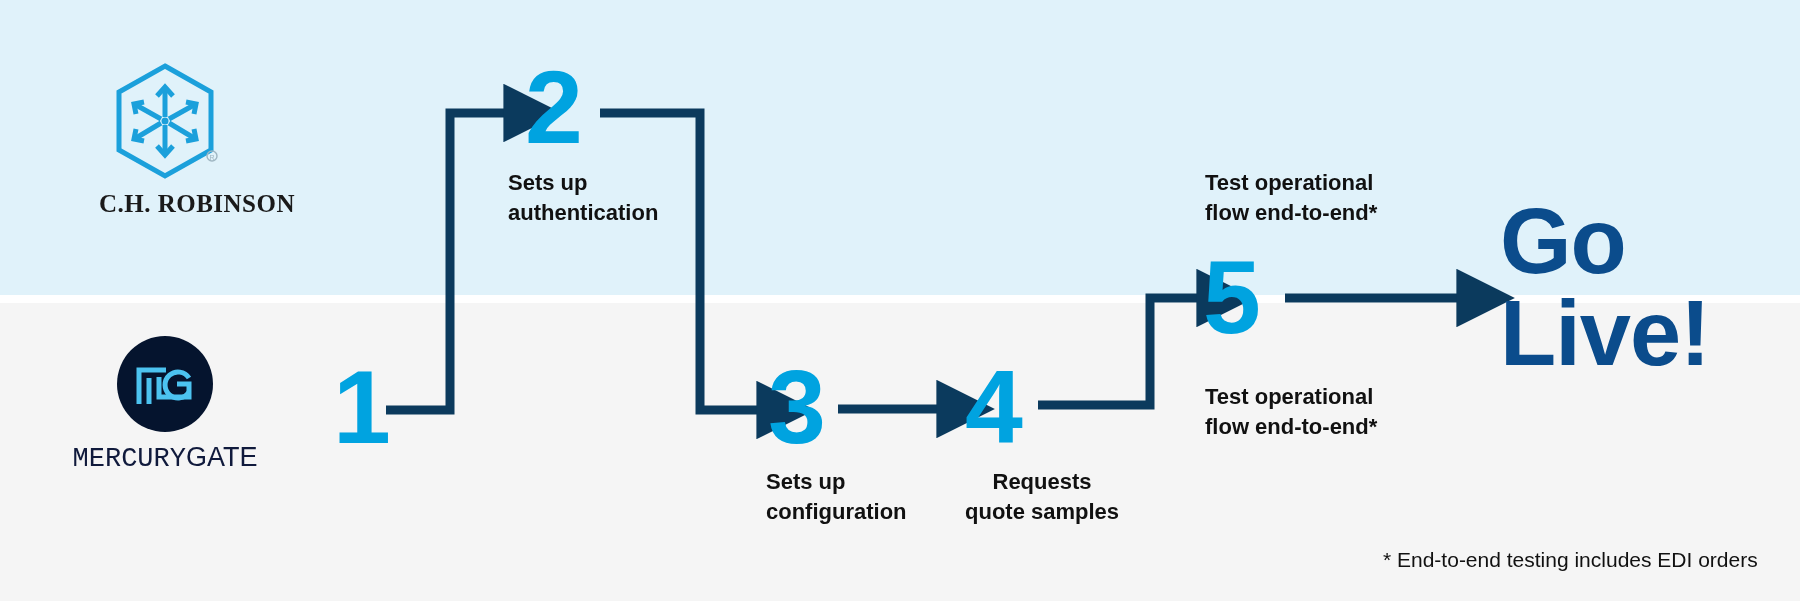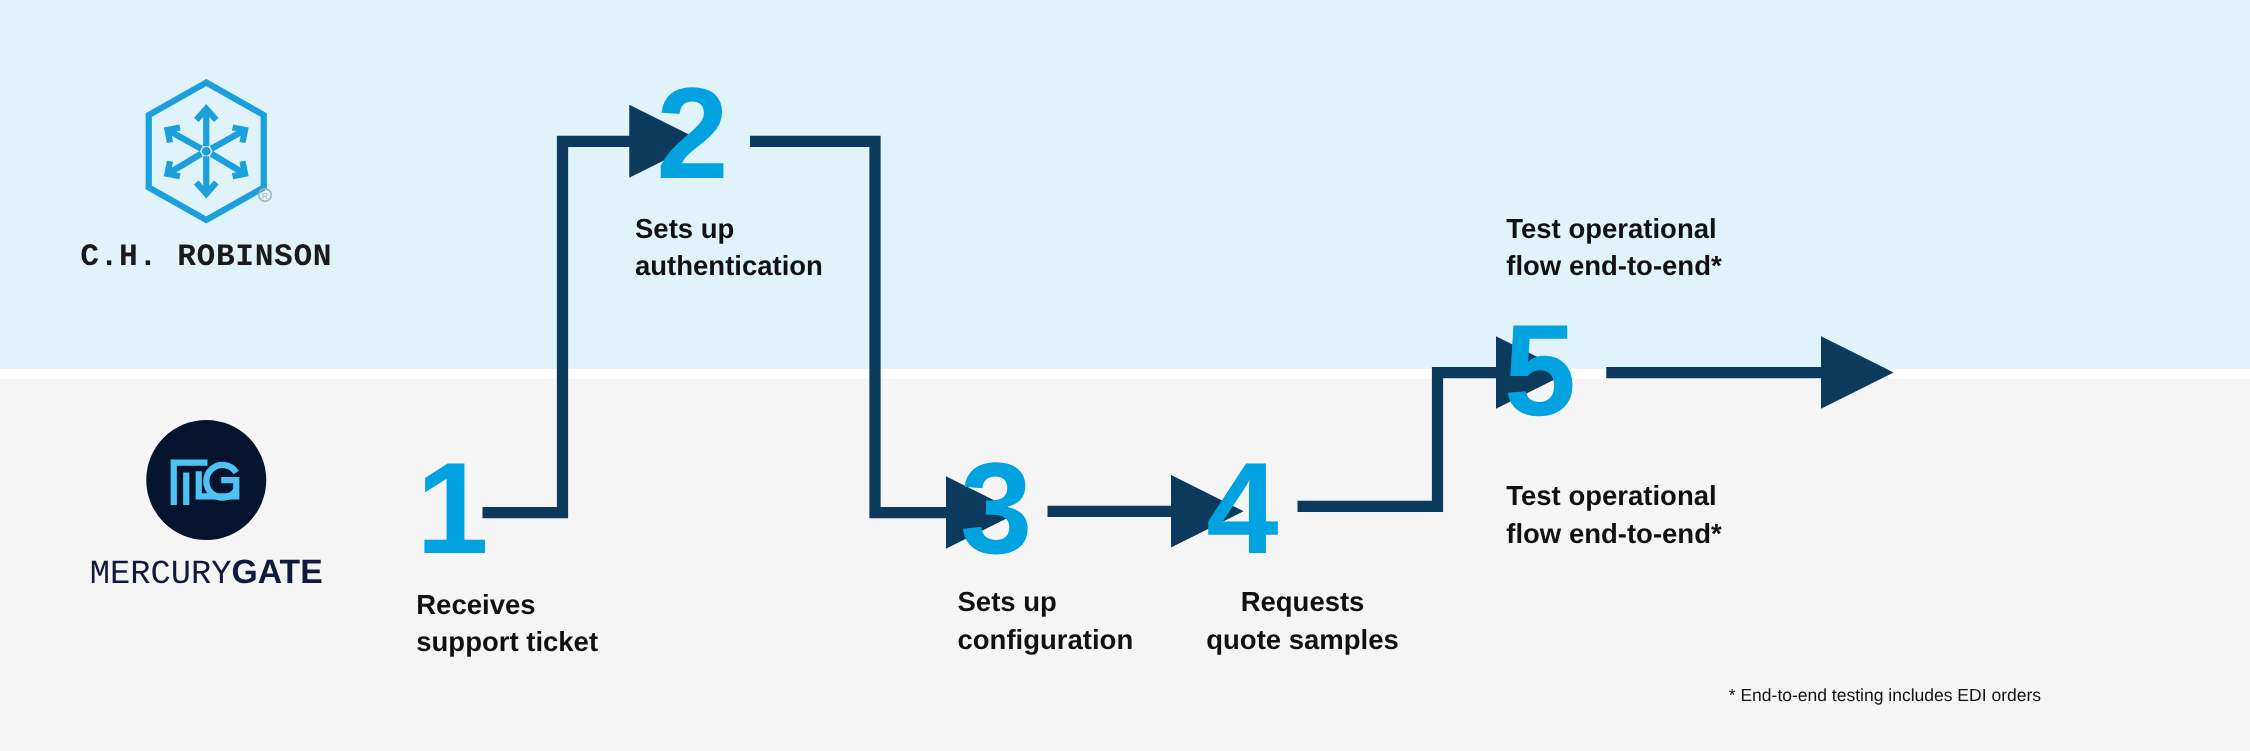--- a/index.html
+++ b/index.html
@@ -42,36 +42,37 @@
   .logo-block {
     position: absolute;
     text-align: center;
     width: 260px;
   }
   #chr-logo-block { left: 35px; top: 62px; }
   #mg-logo-block  { left: 35px; top: 336px; }
 
   .chr-wordmark {
     margin-top: 6px;
-    font-family: Liberation Mono, monospace;
+    font-family: Liberation Serif, serif;
     font-weight: bold;
     font-size: 25px;
     letter-spacing: 0.5px;
     color: #1a1a1a;
+    text-align: right;
   }
   .mg-wordmark {
     margin-top: 10px;
     font-family: "Liberation Sans", sans-serif;
     font-size: 27px;
     letter-spacing: 0px;
     color: #101a3c;
     white-space: nowrap;
   }
   .mg-wordmark .light { font-weight: normal; font-family: Liberation Mono, monospace; }
-  .mg-wordmark .bold  { font-weight: bold; margin-top: 43px; }
+  .mg-wordmark .bold  { font-weight: normal; margin-top: 43px; }
 
   .mg-circle {
     width: 96px; height: 96px;
     border-radius: 50%;
     background: #05142e;
     margin: 0 auto;
     display: flex;
     align-items: center;
     justify-content: center;
   }
@@ -107,21 +108,21 @@
     color: #0B4C8C;
     white-space: pre-line;
     letter-spacing: -1px;
   }
   
   #footnote {
     position: absolute;
     left: 1383px;
     top: 548px;
     font-family: "Liberation Sans", sans-serif;
-    font-size: 14px;
+    font-size: 21px;
     color: #111111;
     white-space: nowrap;
   }
 </style>
 </head>
 <body>
 
 <div id="canvas">
 
   <div class="band-top"></div>
@@ -185,37 +186,37 @@
         <polyline points="25,17 25,37 55,37 55,24 43,24" fill="none" stroke="#4CC3F0" stroke-width="5"></polyline>
         <path d="M 55,18 A 13,13 0 1 0 55,32" fill="none" stroke="#4CC3F0" stroke-width="5"></path>
       </svg>
     </div>
     <div class="mg-wordmark">
       <span class="light">MERCURY</span><span class="bold">GATE</span>
     </div>
   </div>
 
   <div class="step-num" style="left:333px; top:355px;">1</div>
-  <div class="step-label" style="left:333px; top:469px;">Receives
-support ticket</div>
 
   <div class="step-num" style="left:525px; top:55px;">2</div>
   <div class="step-label" style="left:508px; top:168px;">Sets up
 authentication</div>
 
   <div class="step-num" style="left:768px; top:355px;">3</div>
   <div class="step-label" style="left:766px; top:467px;">Sets up
 configuration</div>
 
   <div class="step-num" style="left:965px; top:355px;">4</div>
   <div class="step-label" style="left:965px; top:467px;text-align:center;">Requests
 quote samples</div>
 
   <div class="step-num" style="left:1203px; top:245px;">5</div>
   <div class="step-label" style="left:1205px; top:168px;">Test operational
 flow end-to-end*</div>
   <div class="step-label" style="left:1205px; top:382px;">Test operational
 flow end-to-end*</div>
 
+  <div id="go-live">Go
+Live!</div>
 
   <div id="footnote">* End-to-end testing includes EDI orders</div>
 
 </div>
 
 </body></html>

